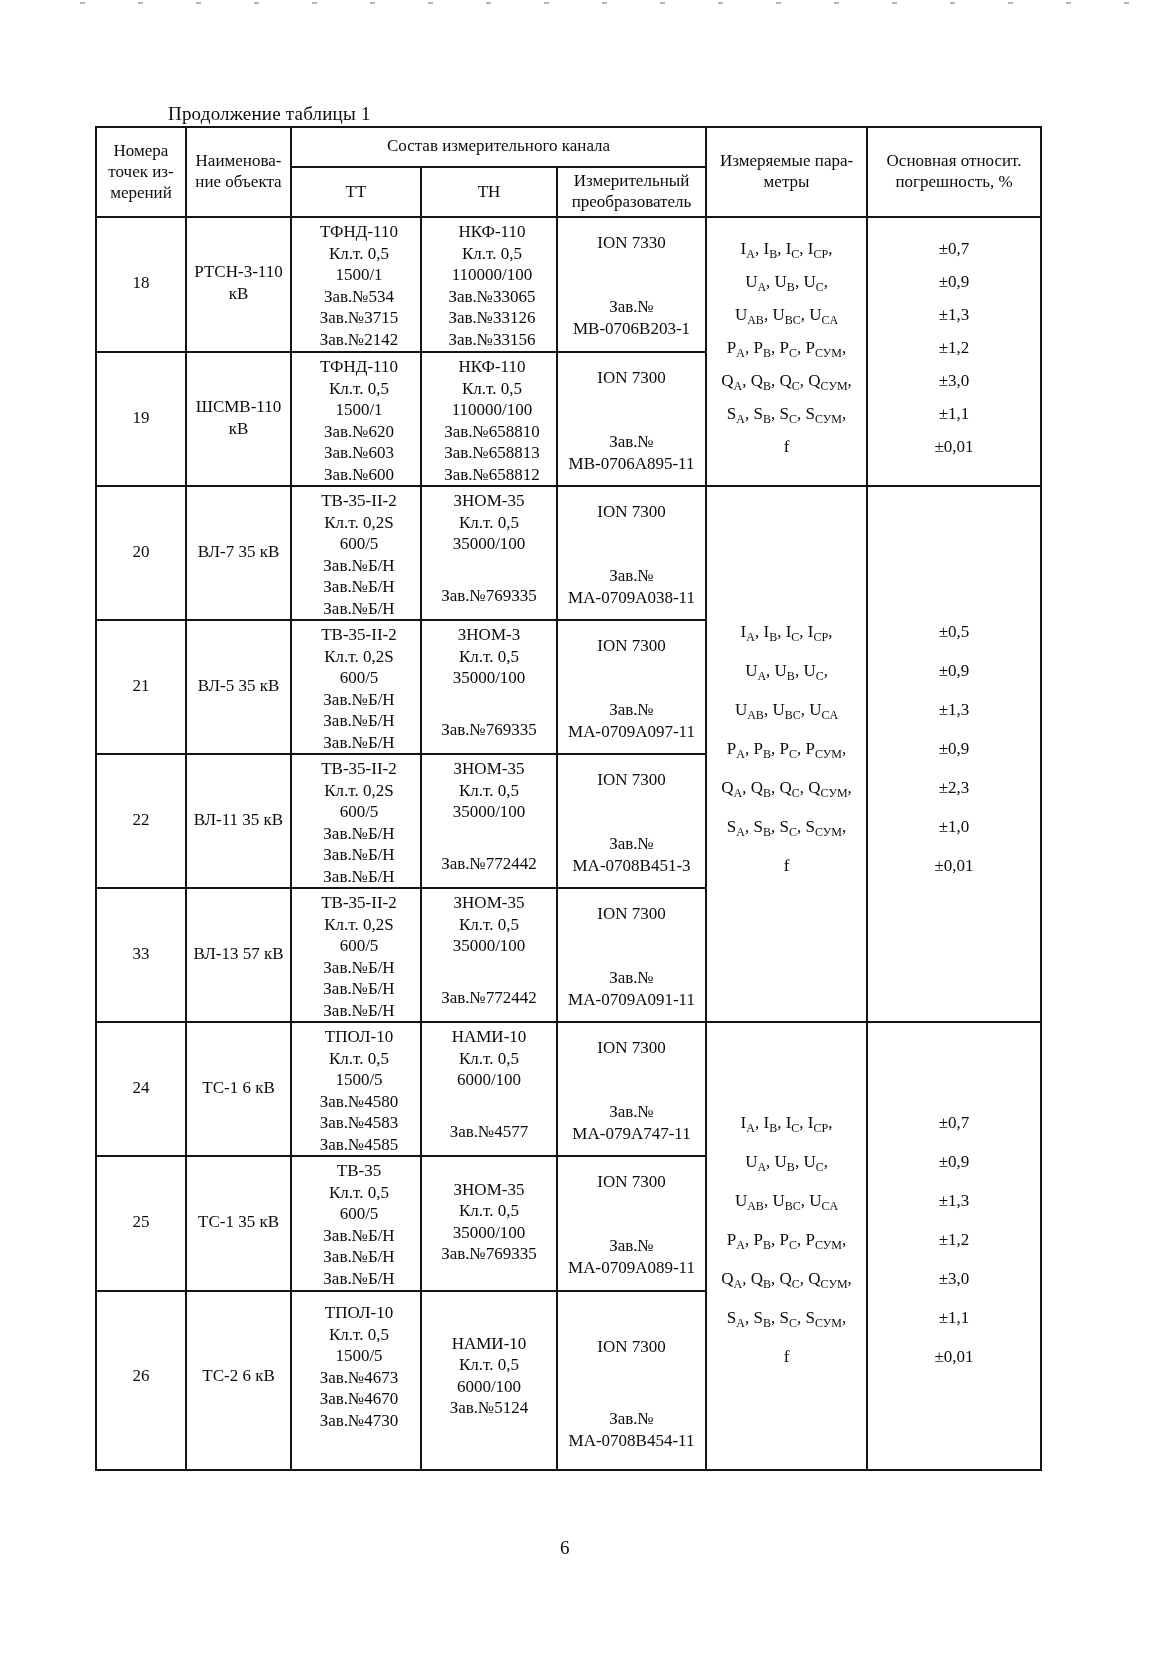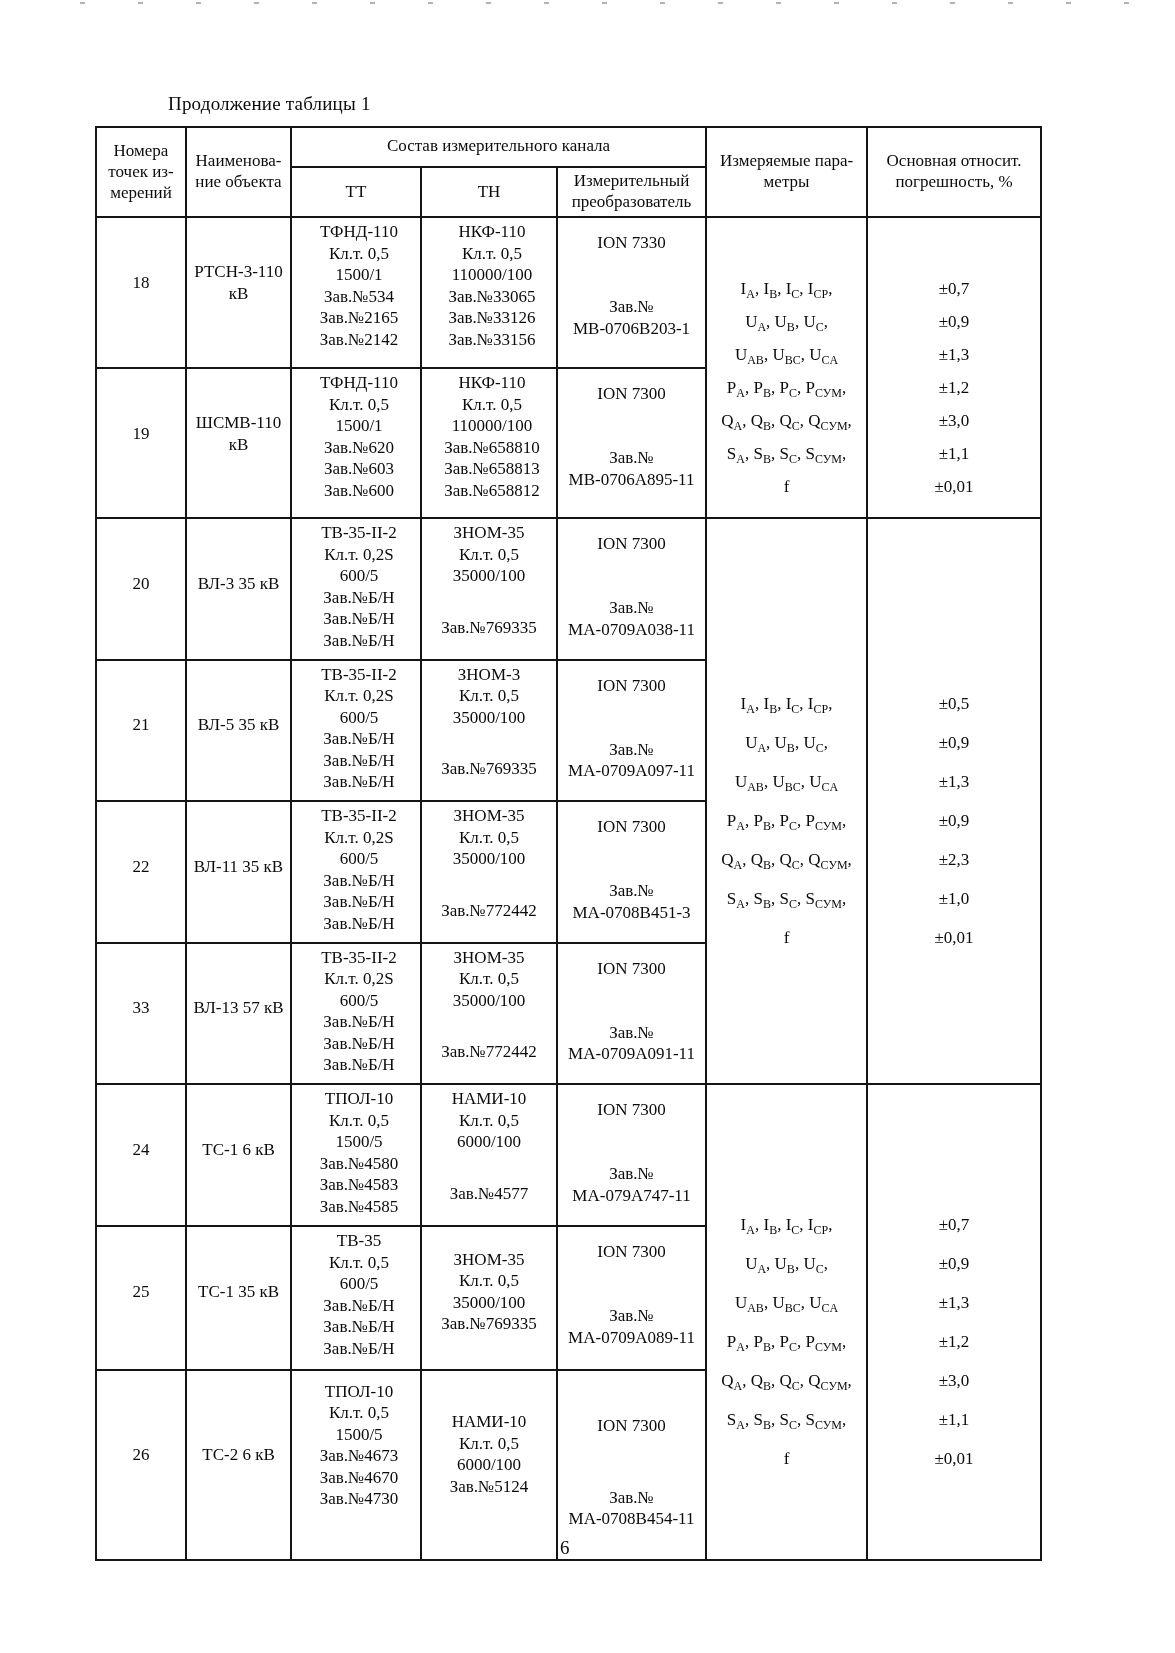--- a/index.html
+++ b/index.html
@@ -5,38 +5,38 @@
   html,body{margin:0;padding:0;}
   body{
     width:1175px;height:1653px;position:relative;background:#ffffff;
     font-family:"Liberation Serif", serif;color:#0b0b0b;overflow:hidden;
   }
   .scan-dashes{
     position:absolute;top:2px;left:80px;width:1060px;height:2px;
     background:repeating-linear-gradient(90deg, rgba(0,0,0,.30) 0 5px, transparent 5px 58px);
   }
   .doc-title{
-    position:absolute;left:168px;top:93px;font-size:19px;letter-spacing:.2px;
+    position:absolute;left:168px;top:103px;font-size:19px;letter-spacing:.2px;
   }
   .tbl-wrap{position:absolute;left:95px;top:126px;font-family:Liberation Serif, serif;}
   table{border-collapse:collapse;table-layout:fixed;width:945px;}
   td{border:2px solid #151515;padding:0;vertical-align:top;text-align:center;font-size:17px;}
   .fill{display:flex;flex-direction:column;align-items:center;justify-content:center;line-height:21.5px;}
   .fill.top{justify-content:flex-start;padding-top:3px;margin-left:6px;}
   .fill.sb{justify-content:space-between;padding-top:3px;padding-bottom:10px;box-sizing:border-box;}
   .fill.tr-sb{justify-content:space-between;padding-top:14px;padding-bottom:8px;box-sizing:border-box;gap:13px;}
   .fill.tr-sb.deep{padding-top:44px;}
   .h-hdr{height:86px;line-height:21px;}
   .h-hdr2{height:46px;line-height:21px;}
   .h-row{height:129px;}
   .h-row26{height:167px;}
   .h-ga{height:259px;}
   .h-gb{height:524px;}
   .h-gc{height:434px;}
-  .params{gap:9px;line-height:24px;margin-top:40px;}
+  .params{gap:9px;line-height:24px;}
   .params.wide{gap:15px;}
   sub{font-size:12px;line-height:0;}
   .page-num{position:absolute;left:560px;top:1537px;font-size:19px;}
 </style>
 </head>
 <body>
 
 <div class="scan-dashes"></div>
 
 <div class="doc-title">Продолжение таблицы 1</div>
@@ -108,21 +108,21 @@
               <div>РТСН-3-110</div>
               <div>кВ</div>
             </div>
           </td>
     <td>
             <div class="fill top h-row">
               <div>ТФНД-110</div>
               <div>Кл.т. 0,5</div>
               <div>1500/1</div>
               <div>Зав.№534</div>
-              <div>Зав.№2165</div>
+              <div>Зав.№3715</div>
               <div>Зав.№2142</div>
             </div>
           </td>
     <td>
             <div class="fill top h-row">
               <div>НКФ-110</div>
               <div>Кл.т. 0,5</div>
               <div>110000/100</div>
               <div>Зав.№33065</div>
               <div>Зав.№33126</div>
@@ -202,21 +202,21 @@
             </div>
           </td>
   </tr>
 
   <tr style="height:132px">
     <td>
             <div class="fill h-row">20</div>
           </td>
     <td>
             <div class="fill h-row">
-              <div>ВЛ-3 35 кВ</div>
+              <div>ВЛ-7 35 кВ</div>
             </div>
           </td>
     <td>
             <div class="fill top h-row">
               <div>ТВ-35-II-2</div>
               <div>Кл.т. 0,2S</div>
               <div>600/5</div>
               <div>Зав.№Б/Н</div>
               <div>Зав.№Б/Н</div>
               <div>Зав.№Б/Н</div>

